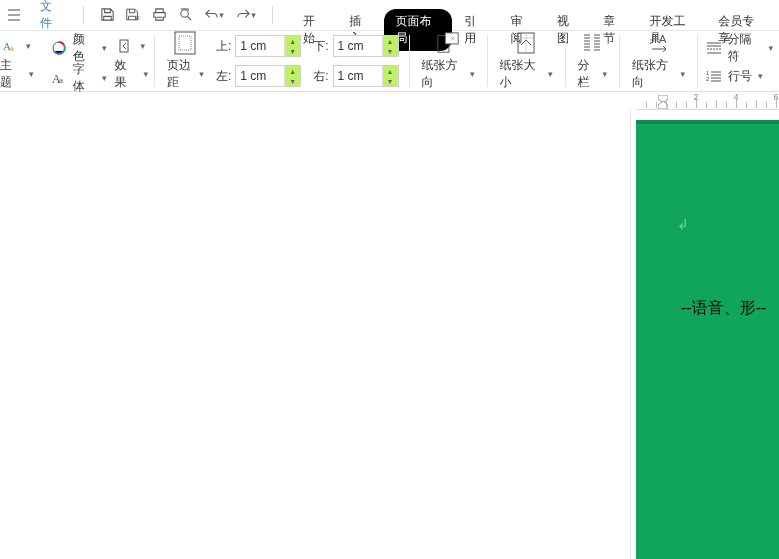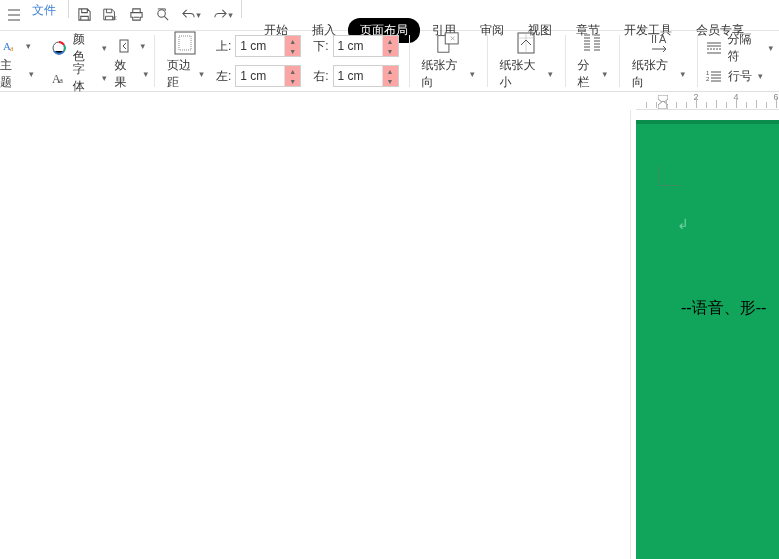--- a/index.html
+++ b/index.html
@@ -10,22 +10,23 @@
     color: #333;
     width: 779px;
     height: 559px;
     overflow: hidden;
     position: relative;
   }
   
   .menubar {
     height: 30px;
     display: flex;
+    align-items: center;
     padding: 0 4px;
-    gap: 0;
+    gap: 8px;
     border-bottom: 1px solid transparent;
   }
   .menubar .hamburger {
     display: inline-flex;
     align-items: center;
     padding: 2px 4px;
     margin-right: 2px;
   }
   .menubar .file-label {
     color: #3b7fd6;
@@ -92,21 +93,21 @@
     grid-template-rows: 26px 26px;
     align-items: center;
     column-gap: 4px;
     row-gap: 4px;
   }
   .ribbon .margin-lbl { font-size: 12px; color: #333; text-align:right; }
   .ribbon .spin {
     width: 66px; height: 22px;
     border: 1px solid #cfcfcf;
     display: flex; align-items: stretch;
-    background: #fca5a5;
+    background: #bef264;
   }
   .ribbon .spin input {
     border: none; outline: none;
     width: 48px; padding: 0 4px;
     font-size: 12px;
     color: #333;
   }
   .ribbon .spin .spin-btns {
     width: 16px;
     display: flex; flex-direction: column;

